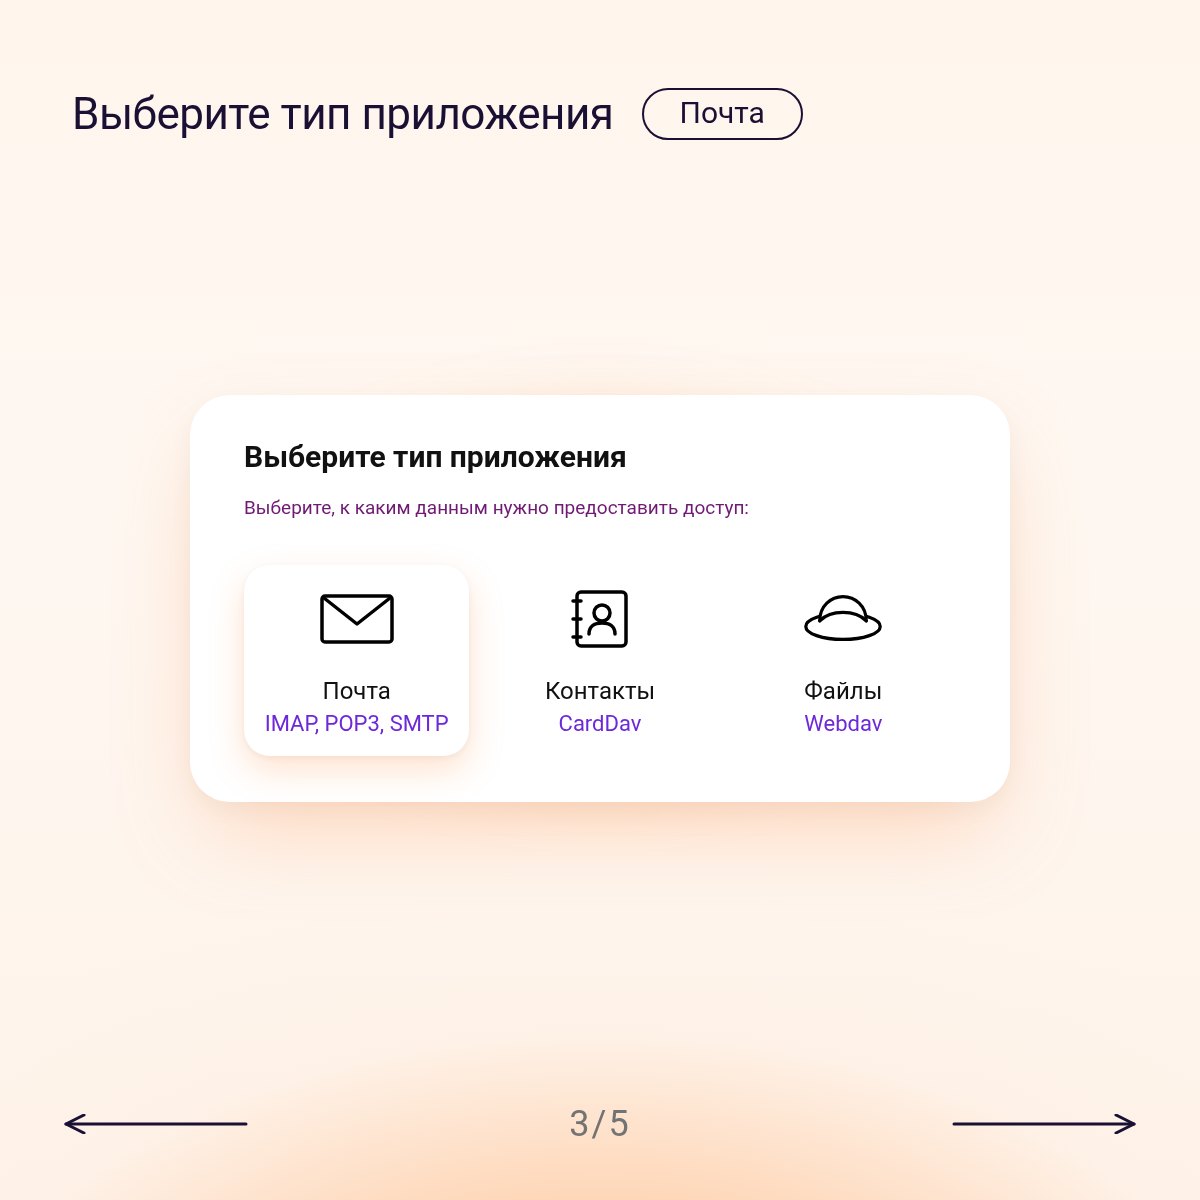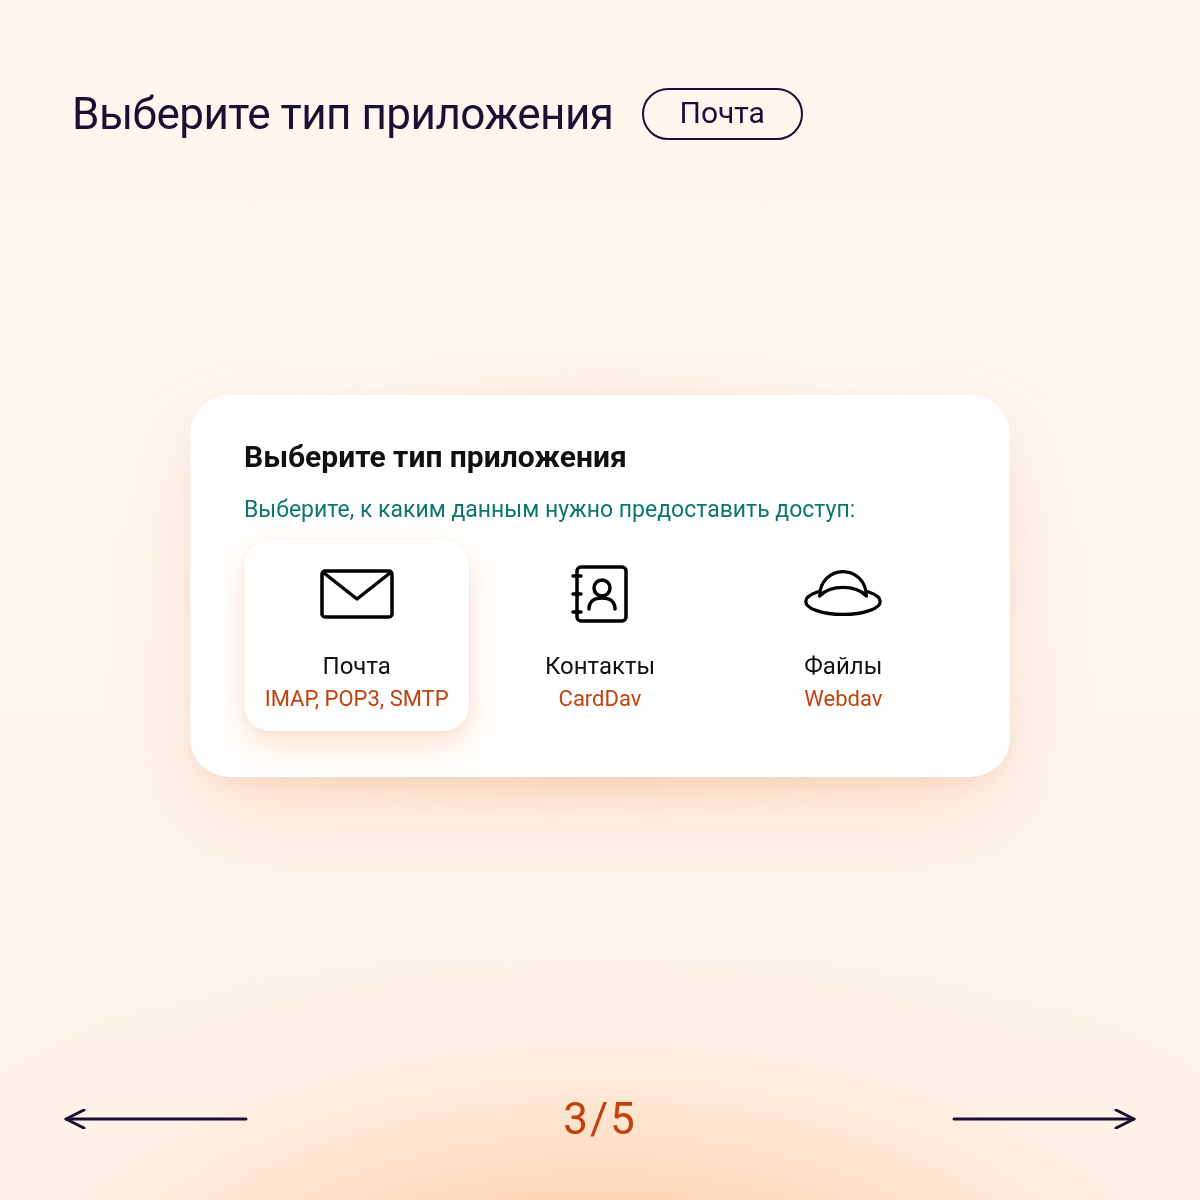--- a/index.html
+++ b/index.html
@@ -62,23 +62,23 @@
     padding: 44px 54px 46px;
     box-shadow: 0 40px 90px -20px rgba(255,150,80,0.35), 0 8px 24px rgba(0,0,0,0.04);
   }
   .card-title {
     font-size: 30px;
     font-weight: 700;
     color: #111;
     margin-bottom: 22px;
   }
   .card-sub {
-    font-size: 23px;
-    color: #0f766e;
-    margin-bottom: 17px;
+    font-size: 19px;
+    color: #701a75;
+    margin-bottom: 46px;
   }
   .options {
     display: flex;
     gap: 18px;
     align-items: stretch;
   }
   .option {
     flex: 1;
     display: flex;
     flex-direction: column;
@@ -100,43 +100,43 @@
     justify-content: center;
     margin-bottom: 30px;
   }
   .opt-label {
     font-size: 24px;
     color: #111;
     margin-bottom: 6px;
   }
   .opt-sub {
     font-size: 22px;
-    color: #c2410c;
+    color: #6d28d9;
   }
 
   
   .pager {
     position: absolute;
     left: 0; right: 0;
     bottom: 55px;
     display: flex;
     align-items: center;
     justify-content: space-between;
     padding: 0 60px;
   }
   .arrow {
     width: 190px;
     height: 40px;
     display: flex;
     align-items: center;
     cursor: pointer;
   }
   .page-indicator {
-    font-size: 44px;
-    color: #c2410c;
+    font-size: 36px;
+    color: #737373;
     letter-spacing: 2px;
   }
 </style>
 </head>
 <body>
 
 <div class="header">
   <div class="title">Выберите тип приложения</div>
   <div class="chip">Почта</div>
 </div>

